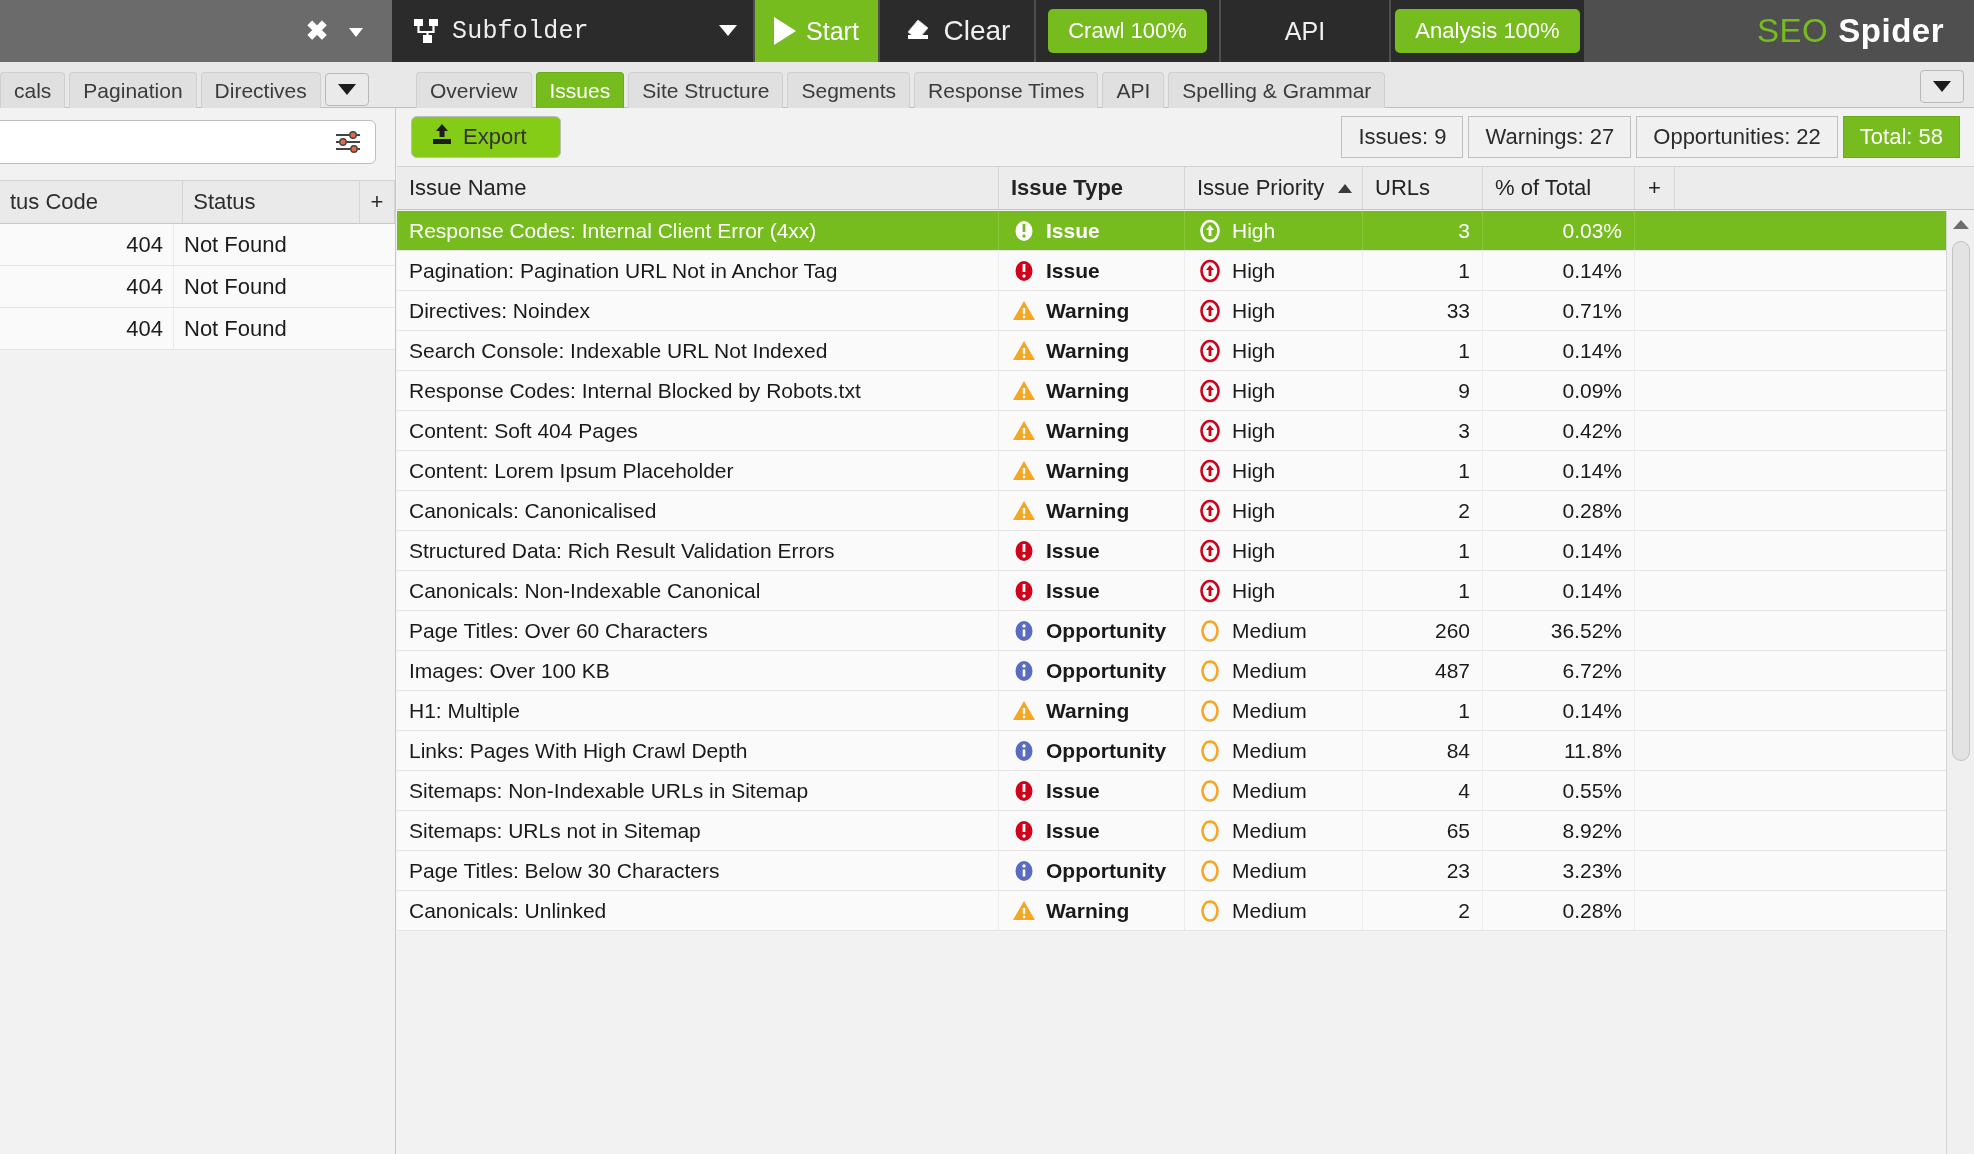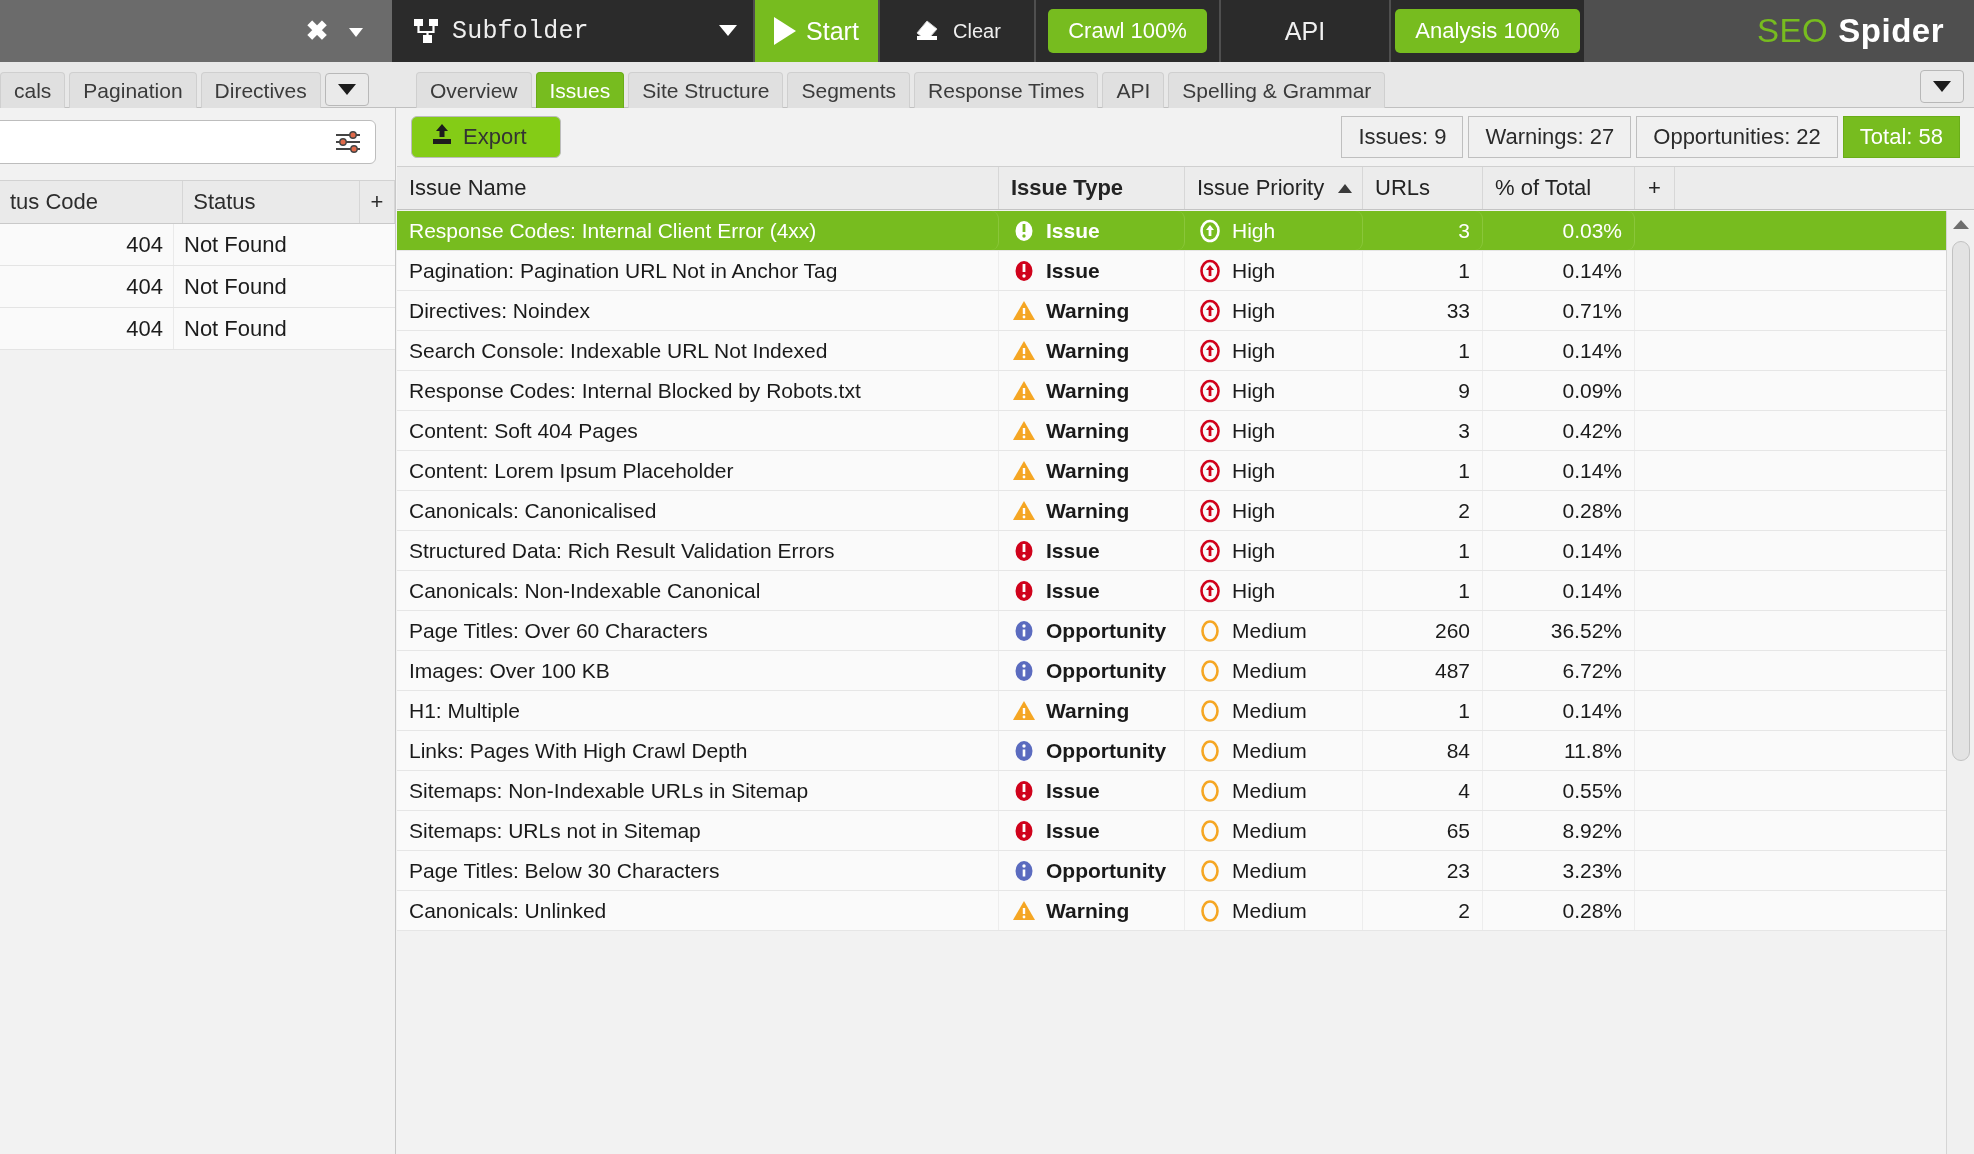--- a/index.html
+++ b/index.html
@@ -44,21 +44,21 @@
     border-right: 2px solid #4f4f4f;
   }
   .tb-mode .mode-ico { width: 38px; display:flex; align-items:center; justify-content:center; }
   .tb-mode .mode-label {
     flex: 1; color: #efefef; font-size: 25px; padding-left: 6px; letter-spacing: .2px; font-family: Liberation Mono, monospace;
   }
 
   .btn-dark {
     height: 62px; background: #2b2b2b; color: #f0f0f0;
     display: flex; align-items: center; justify-content: center;
-    font-size: 20px; border-right: 2px solid #4f4f4f; cursor: default;
+    font-size: 28px; border-right: 2px solid #4f4f4f; cursor: default;
   }
   .btn-green {
     height: 62px; background: #77bc1f; color: #ffffff;
     display: flex; align-items: center; justify-content: center;
     font-size: 25px; border-right: 2px solid #4f4f4f; cursor: default;
   }
   .btn-start { width: 125px; gap: 10px; }
   .btn-clear { width: 156px; gap: 12px; }
   .pill-wrap {
     height: 62px; background: #2b2b2b; display:flex; align-items:center;
@@ -199,21 +199,21 @@
   .grow {
     display: flex; height: 40px; background: #fafafa;
     border-bottom: 1px solid #e6e6e6;
   }
   .grow.sel { background: #77bc1f; }
   .grow .gc {
     font-size: 21px; color: #1a1a1a; display: flex; align-items: center;
     padding: 0 12px; border-right: 1px solid #ededed; overflow: hidden;
     white-space: nowrap;
   }
-  .grow.sel .gc { color: #ffffff; border-right-color: #8ac63a; border-radius: 8px; }
+  .grow.sel .gc { color: #ffffff; border-right-color: #8ac63a; }
   .grow .gc.num { justify-content: flex-end; }
   .ico { width: 26px; height: 26px; margin-right: 9px; flex: 0 0 auto; display:block; }
 
   
   .vscroll {
     position: absolute; right: 0; top: 45px; width: 28px; bottom: 0;
     background: #f0f0f0; border-left: 1px solid #d5d5d5;
   }
   .vs-up {
     height: 26px; display:flex; align-items:center; justify-content:center;

